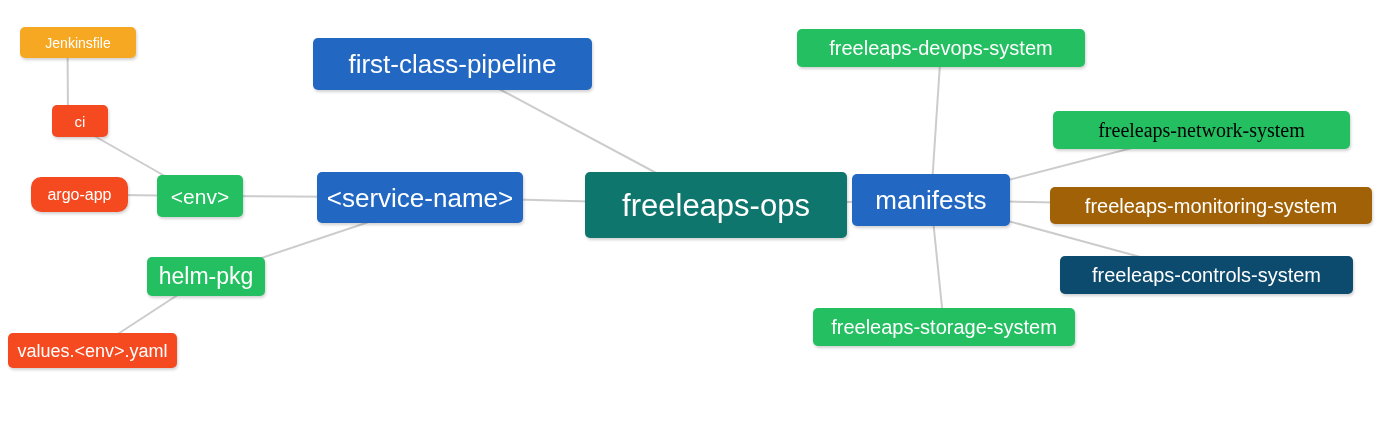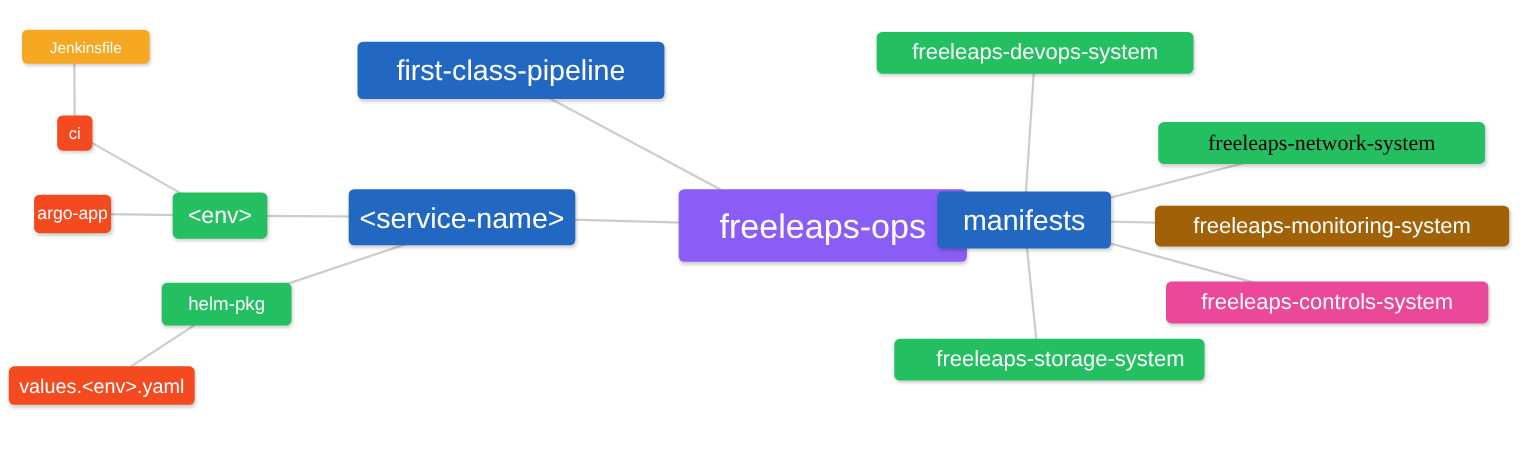--- a/index.html
+++ b/index.html
@@ -52,27 +52,27 @@
       <line x1="452.5" y1="64" x2="716" y2="205" stroke="#cccccc" stroke-width="2"></line>
       <line x1="442" y1="197.5" x2="716" y2="205" stroke="#cccccc" stroke-width="2"></line>
       <line x1="716" y1="205" x2="931" y2="200" stroke="#cccccc" stroke-width="2"></line>
       <line x1="931" y1="200" x2="941" y2="48" stroke="#cccccc" stroke-width="2"></line>
       <line x1="931" y1="200" x2="1201.5" y2="130" stroke="#cccccc" stroke-width="2"></line>
       <line x1="931" y1="200" x2="1211" y2="205.5" stroke="#cccccc" stroke-width="2"></line>
       <line x1="931" y1="200" x2="1206.5" y2="275" stroke="#cccccc" stroke-width="2"></line>
       <line x1="931" y1="200" x2="944" y2="327" stroke="#cccccc" stroke-width="2"></line>
     </svg>
 <div class="node" style="left: 20px; top: 27px; width: 116px; height: 31px; font-size: 14px; background: rgb(247, 168, 35); color: rgb(255, 255, 255);">Jenkinsfile</div>
-    <div class="node" style="left: 52px; top: 105px; width: 32px; height: 32px; font-size: 15px; background: rgb(245, 73, 31); color: rgb(255, 255, 255);">ci</div>
-    <div class="node" style="left: 31px; top: 177px; width: 70px; height: 35px; font-size: 16px; background: rgb(245, 73, 31); color: rgb(255, 255, 255);">argo-app</div>
+    <div class="node" style="left: 52px; top: 105px; width: 56px; height: 32px; font-size: 15px; background: rgb(245, 73, 31); color: rgb(255, 255, 255);">ci</div>
+    <div class="node" style="left: 31px; top: 177px; width: 97px; height: 35px; font-size: 16px; background: rgb(245, 73, 31); color: rgb(255, 255, 255); border-radius: 10px;">argo-app</div>
     <div class="node" style="left: 157px; top: 175px; width: 86px; height: 42px; font-size: 21px; background: rgb(35, 191, 97); color: rgb(255, 255, 255);">&lt;env&gt;</div>
-    <div class="node" style="left: 147px; top: 257px; width: 118px; height: 39px; font-size: 17px; background: rgb(35, 191, 97); color: rgb(255, 255, 255);">helm-pkg</div>
+    <div class="node" style="left: 147px; top: 257px; width: 118px; height: 39px; font-size: 23px; background: rgb(35, 191, 97); color: rgb(255, 255, 255);">helm-pkg</div>
     <div class="node" style="left: 8px; top: 333px; width: 169px; height: 35px; font-size: 18px; background: rgb(245, 73, 31); color: rgb(255, 255, 255);">values.&lt;env&gt;.yaml</div>
-    <div class="node" style="left: 325px; top: 38px; width: 279px; height: 52px; font-size: 26px; background: rgb(34, 104, 195); color: rgb(255, 255, 255);">first-class-pipeline</div>
+    <div class="node" style="left: 313px; top: 38px; width: 279px; height: 52px; font-size: 26px; background: rgb(34, 104, 195); color: rgb(255, 255, 255);">first-class-pipeline</div>
     <div class="node" style="left: 317px; top: 172px; width: 206px; height: 51px; font-size: 26px; background: rgb(34, 104, 195); color: rgb(255, 255, 255);">&lt;service-name&gt;</div>
-    <div class="node" style="left: 585px; top: 172px; width: 262px; height: 66px; font-size: 31px; background: #8b5cf6; color: rgb(255, 255, 255); margin-left: 32px;">freeleaps-ops</div>
+    <div class="node" style="left: 585px; top: 172px; width: 262px; height: 66px; font-size: 31px; background: #0f766e; color: rgb(255, 255, 255);">freeleaps-ops</div>
     <div class="node" style="left: 852px; top: 174px; width: 158px; height: 52px; font-size: 26px; background: rgb(34, 104, 195); color: rgb(255, 255, 255);">manifests</div>
     <div class="node" style="left: 797px; top: 29px; width: 288px; height: 38px; font-size: 20px; background: rgb(35, 191, 97); color: rgb(255, 255, 255);">freeleaps-devops-system</div>
     <div class="node" style="left: 1053px; top: 111px; width: 297px; height: 38px; font-size: 20px; background: rgb(35, 191, 97); color: #000000; font-family: Liberation Serif, serif;">freeleaps-network-system</div>
     <div class="node" style="left: 1050px; top: 187px; width: 322px; height: 37px; font-size: 20px; background: #a16207; color: rgb(255, 255, 255);">freeleaps-monitoring-system</div>
-    <div class="node" style="left: 1060px; top: 256px; width: 293px; height: 38px; font-size: 20px; background: #ec4899; color: rgb(255, 255, 255);">freeleaps-controls-system</div>
-    <div class="node" style="left: 813px; top: 308px; width: 262px; height: 38px; font-size: 20px; background: rgb(35, 191, 97); color: rgb(255, 255, 255); padding-left: 20px;">freeleaps-storage-system</div>
+    <div class="node" style="left: 1060px; top: 256px; width: 293px; height: 38px; font-size: 20px; background: #0c4a6e; color: rgb(255, 255, 255);">freeleaps-controls-system</div>
+    <div class="node" style="left: 813px; top: 308px; width: 262px; height: 38px; font-size: 20px; background: rgb(35, 191, 97); color: rgb(255, 255, 255);">freeleaps-storage-system</div>
   </div>
 
 </body></html>

